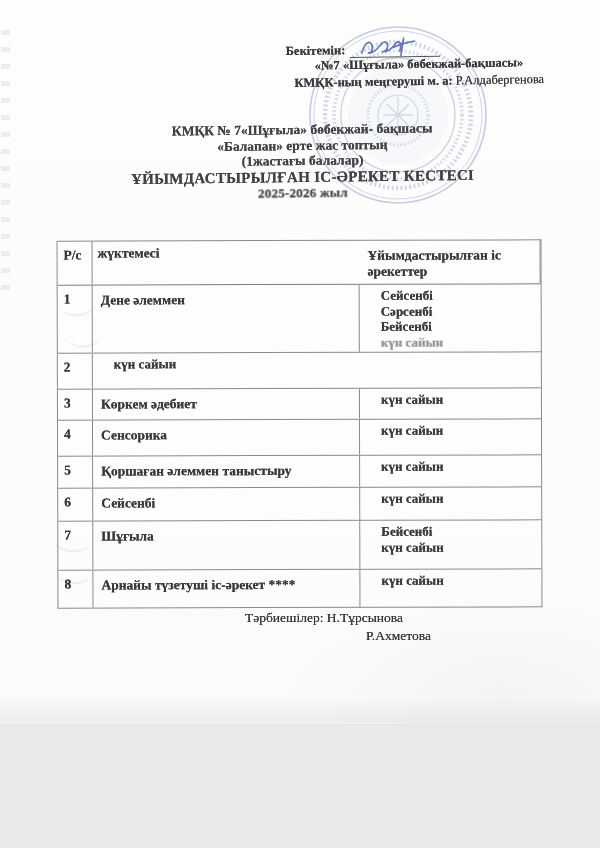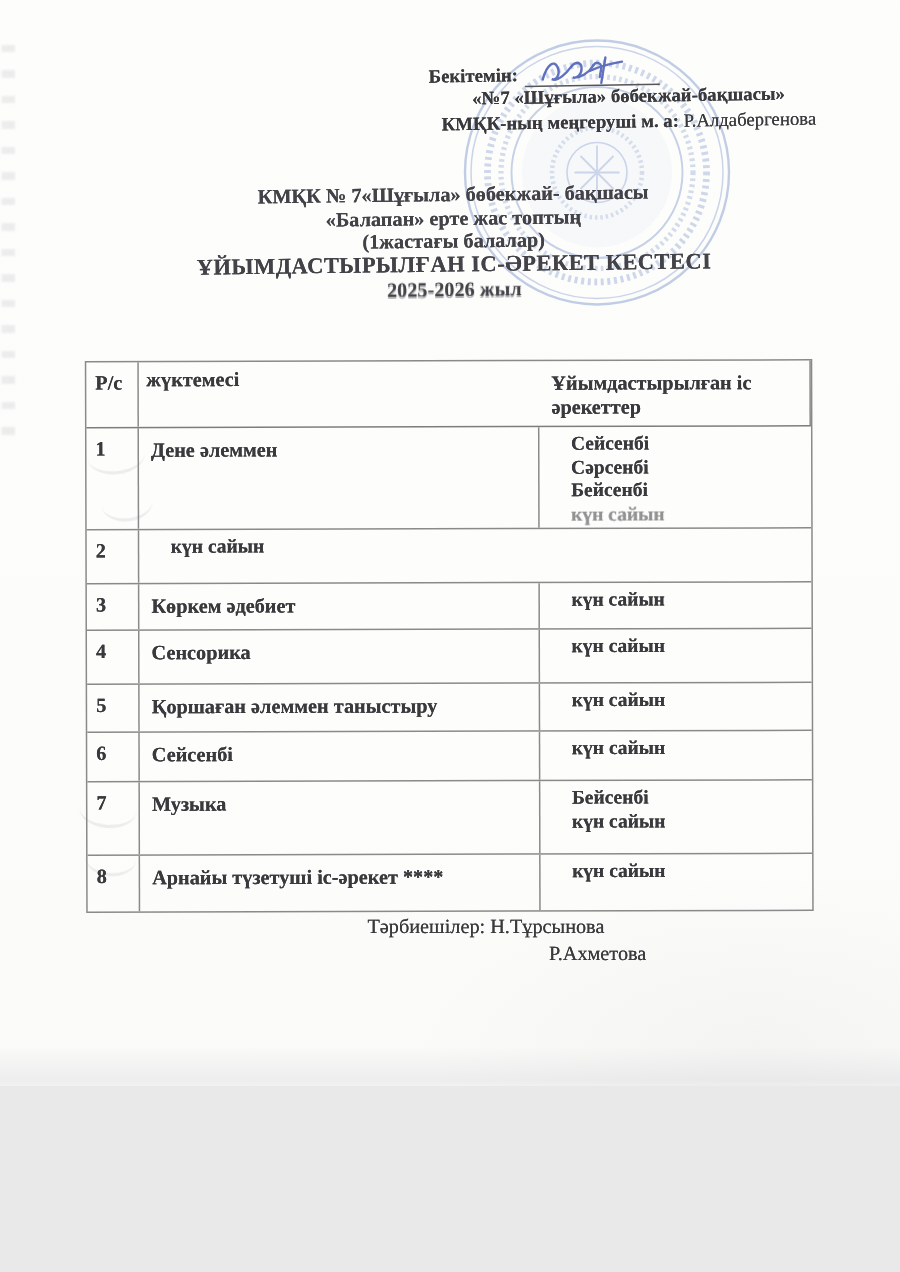--- a/index.html
+++ b/index.html
@@ -219,21 +219,21 @@
         </div>
         <div class="t-row">
           <div class="c c-num">6</div>
           <div class="c c-act">Сейсенбі</div>
           <div class="c c-sch">
             <span class="sch-line">күн сайын</span>
           </div>
         </div>
         <div class="t-row">
           <div class="c c-num">7</div>
-          <div class="c c-act">Музыка</div>
+          <div class="c c-act">Шұғыла</div>
           <div class="c c-sch">
             <span class="sch-line">Бейсенбі</span>
             <span class="sch-line">күн сайын</span>
           </div>
         </div>
         <div class="t-row">
           <div class="c c-num">8</div>
           <div class="c c-act">Арнайы түзетуші іс-әрекет ****</div>
           <div class="c c-sch">
             <span class="sch-line">күн сайын</span>

